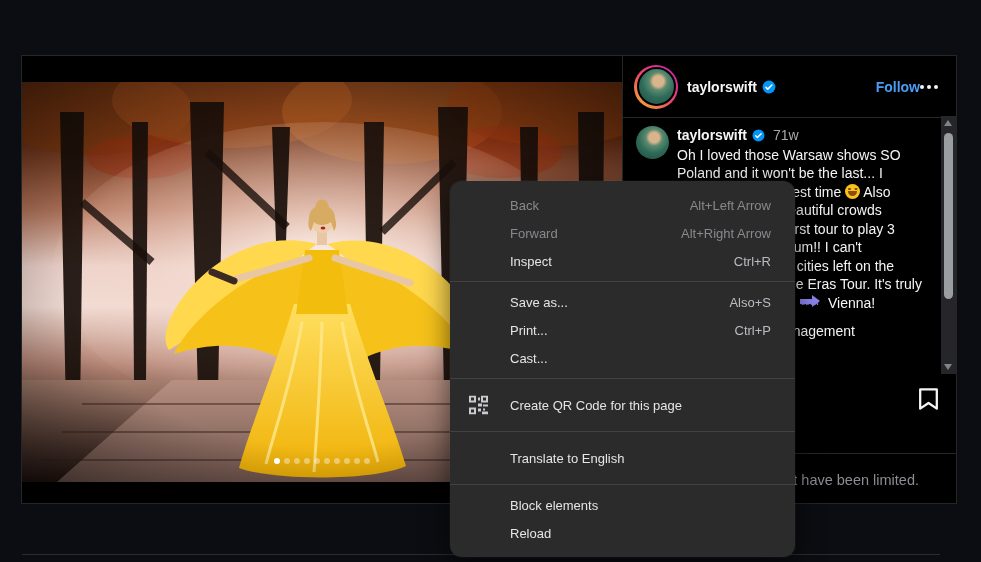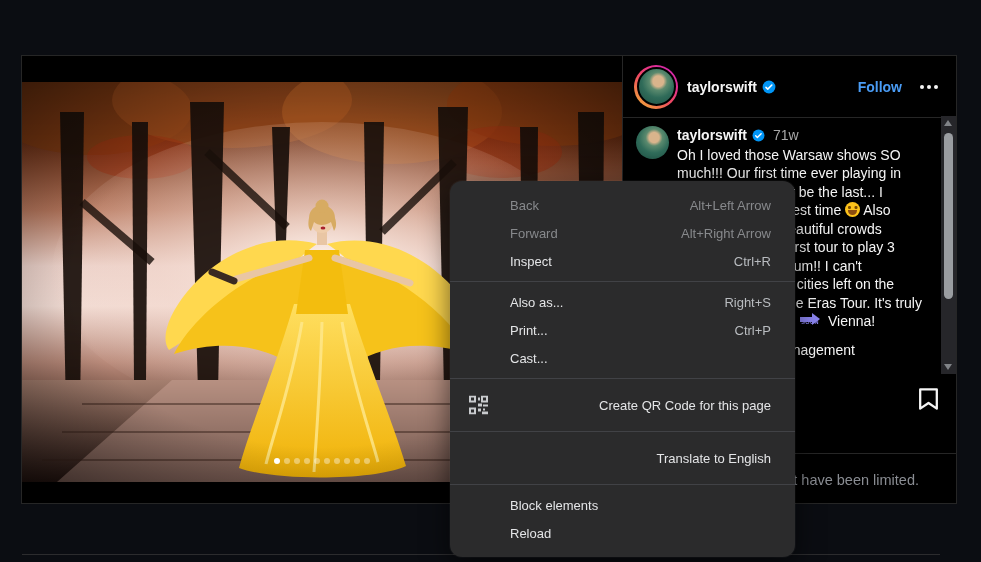--- a/index.html
+++ b/index.html
@@ -25,21 +25,21 @@
               display:flex; align-items:center; padding:0 18px 0 11px; }
   .avatar-ring { width:44px; height:44px; border-radius:50%; padding:2.5px; flex:0 0 auto;
                  background:linear-gradient(40deg,#f2a33c 10%,#ee4b5f 45%,#e6308f 70%,#c926b9 95%); }
   .avatar-img { width:100%; height:100%; border-radius:50%; border:2.5px solid #000;
                 background:radial-gradient(circle at 55% 35%, #d9b48c 0 18%, #5b8a6e 30%, #2f6b59 55%, #1d4c40 100%); }
   .avatar-sm { width:33px; height:33px; border-radius:50%; flex:0 0 auto;
                background:radial-gradient(circle at 55% 35%, #d9b48c 0 18%, #5b8a6e 30%, #2f6b59 55%, #1d4c40 100%); }
   .uname { font-size:14px; font-weight:700; color:#f5f5f5; }
   .badge { width:14px; height:14px; display:inline-block; vertical-align:-2px; }
   .hdr-name { margin-left:9px; display:flex; align-items:center; gap:5px; }
-  .hdr-right { margin-left:auto; display:flex; align-items:center; gap:18px; }
+  .hdr-right { margin-left:auto; display:flex; align-items:center; }
   .follow { color:#4a9cf5; font-size:14px; font-weight:700; cursor:pointer; }
   .more-dots { display:flex; gap:3px; padding:4px 0; cursor:pointer; }
   .more-dots i { width:4px; height:4px; border-radius:50%; background:#f5f5f5; }
 
   .comments { position:absolute; left:0; top:63px; width:334px; height:259px; overflow:hidden; }
   .comment { display:flex; padding:7px 14px 0 13px; gap:8px; }
   .c-body { font-size:14px; line-height:18.5px; width:252px; }
   .c-meta { display:flex; align-items:center; gap:5px; margin-bottom:1px; }
   .tstamp { color:#a8a8a8; font-size:14px; font-weight:400; margin-left:3px; }
   .cap-line { white-space:nowrap; color:#f5f5f5; }
@@ -60,21 +60,21 @@
   .footer-hr { position:absolute; left:22px; top:521px; width:918px; height:1px; background:#2c2c2e; }
 
   
   .ctx { position:absolute; left:450px; top:148px; width:345px; background:#2b2b2c;
          border-radius:12px; padding:10px 0; z-index:50;
          box-shadow:0 8px 28px rgba(0,0,0,.6), 0 0 0 1px rgba(255,255,255,.045); }
   .mi { height:28px; display:flex; align-items:center; padding:0 24px 0 60px;
         font-size:13px; color:#e4e5e7; position:relative; cursor:default; }
   .mi .sc { margin-left:auto; color:#b9bcc0; }
   .mi.dis, .mi.dis .sc { color:#87898c; }
-  .mi.tall { height:40px;justify-content:flex-end; }
+  .mi.tall { height:40px; }
   .sep { height:1px; background:#414246; margin:6px 0; }
   .qr-ic { position:absolute; left:19px; top:50%; transform:translateY(-50%); }
 
   
   .emoji-smile { width:15px; height:15px; border-radius:50%; background:#fcc21b; display:inline-block; vertical-align:-2px; position:relative; }
   .emoji-smile::before { content:""; position:absolute; left:3px; top:4px; width:2.5px; height:2.5px; border-radius:50%; background:#7a4b00; box-shadow:6.5px 0 0 #7a4b00; }
   .emoji-smile::after { content:""; position:absolute; left:3px; top:7.5px; width:9px; height:5px; border-radius:0 0 9px 9px; background:#8a4c10; }
   .emoji-soon { display:inline-block; width:26px; height:14px; position:relative; vertical-align:-2px; }
   .emoji-soon .sb { position:absolute; left:2px; top:3px; width:13px; height:5px; background:#8d86f2; }
   .emoji-soon .st { position:absolute; left:14px; top:-1px; width:0; height:0; border-left:8px solid #8d86f2; border-top:6.5px solid transparent; border-bottom:6.5px solid transparent; }
@@ -219,21 +219,20 @@
             <div class="c-meta">
               <span class="uname">taylorswift</span>
               <svg class="badge" style="width:13px;height:13px" viewBox="0 0 24 24">
                 <circle cx="12" cy="12" r="11" fill="#0095f6"></circle>
                 <path d="M6.8 12.6l3.1 3.1 7-7" stroke="#fff" stroke-width="2.6" fill="none" stroke-linecap="round" stroke-linejoin="round"></path>
               </svg>
               <span class="tstamp">71w</span>
             </div>
             <div id="caption">
                 <div class="cap-line">Oh I loved those Warsaw shows SO</div>
-                <div class="cap-line">much!!! Our first time ever playing in</div>
                 <div class="cap-line">Poland and it won't be the last... I</div>
                 <div class="cap-line">had the absolute best time <span class="emoji-smile"></span> Also</div>
                 <div class="cap-line">thank you to the beautiful crowds</div>
                 <div class="cap-line">who made us the first tour to play 3</div>
                 <div class="cap-line">nights in your stadium!! I can't</div>
                 <div class="cap-line">believe there are 2 cities left on the</div>
                 <div class="cap-line">European leg of The Eras Tour. It's truly</div>
                 <div class="cap-line">flown by. Next stop <span class="emoji-soon"><i class="sb"></i><i class="st"></i><b>SOON</b></span> Vienna!</div>
                 <div class="cap-line credit"><span class="emoji-cam"></span>: TAS Rights Management</div>
               </div>
@@ -266,22 +265,22 @@
       <div class="mi dis">
         <span>Forward</span>
         <span class="sc">Alt+Right Arrow</span>
       </div>
       <div class="mi">
         <span>Inspect</span>
         <span class="sc">Ctrl+R</span>
       </div>
       <div class="sep"></div>
       <div class="mi">
-        <span>Also as...</span>
-        <span class="sc">Right+S</span>
+        <span>Save as...</span>
+        <span class="sc">Also+S</span>
       </div>
       <div class="mi">
         <span>Print...</span>
         <span class="sc">Ctrl+P</span>
       </div>
       <div class="mi">
         <span>Cast...</span>
       </div>
       <div class="sep"></div>
       <div class="mi tall">

